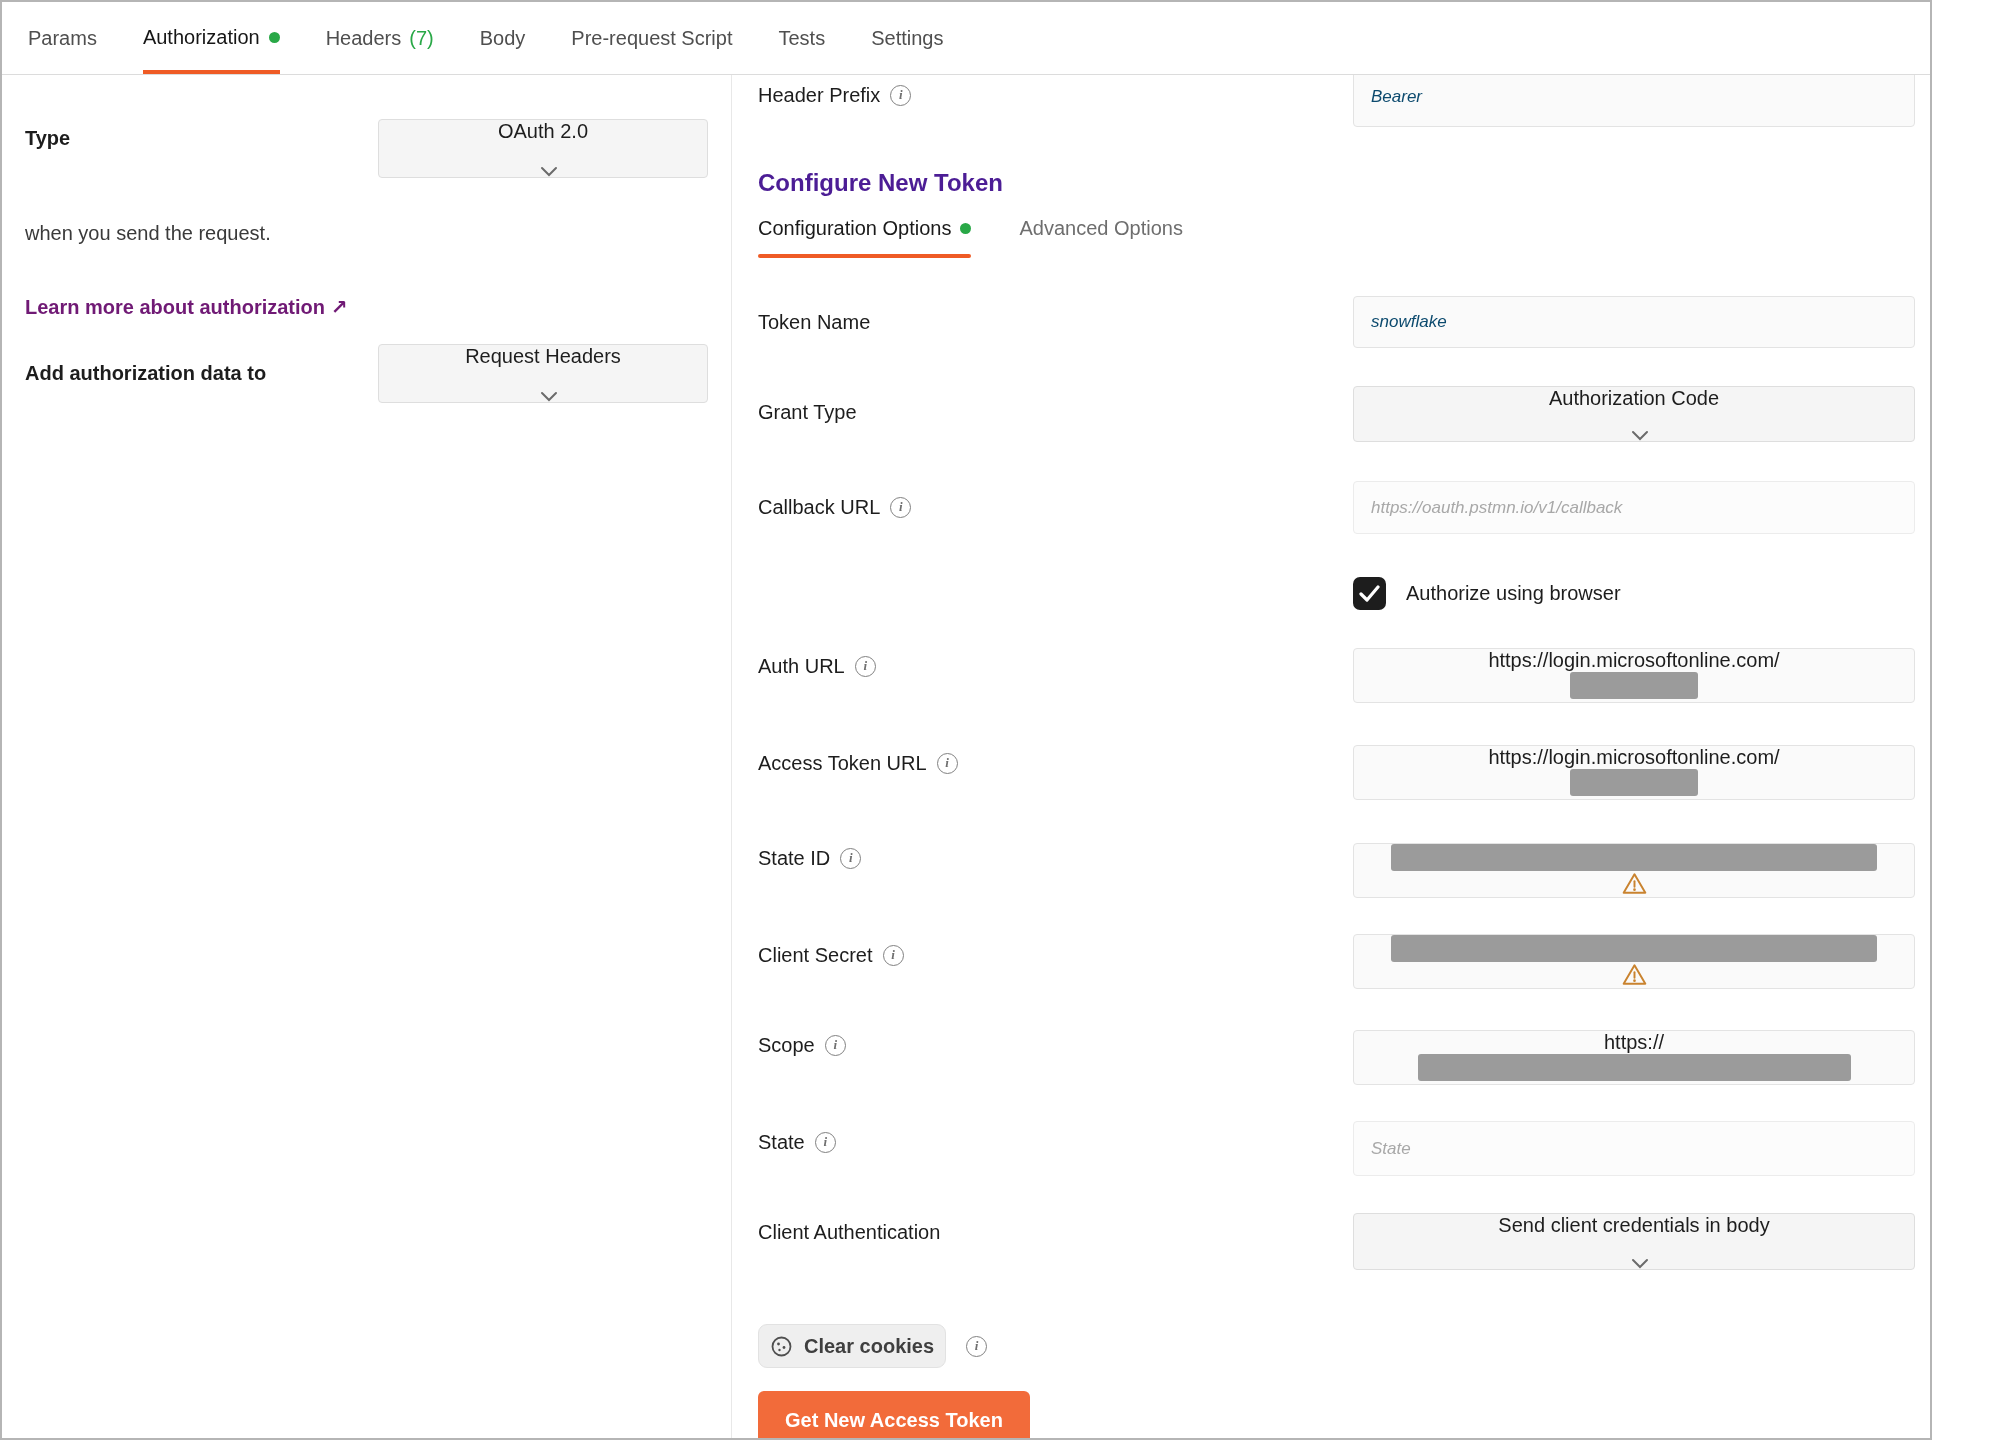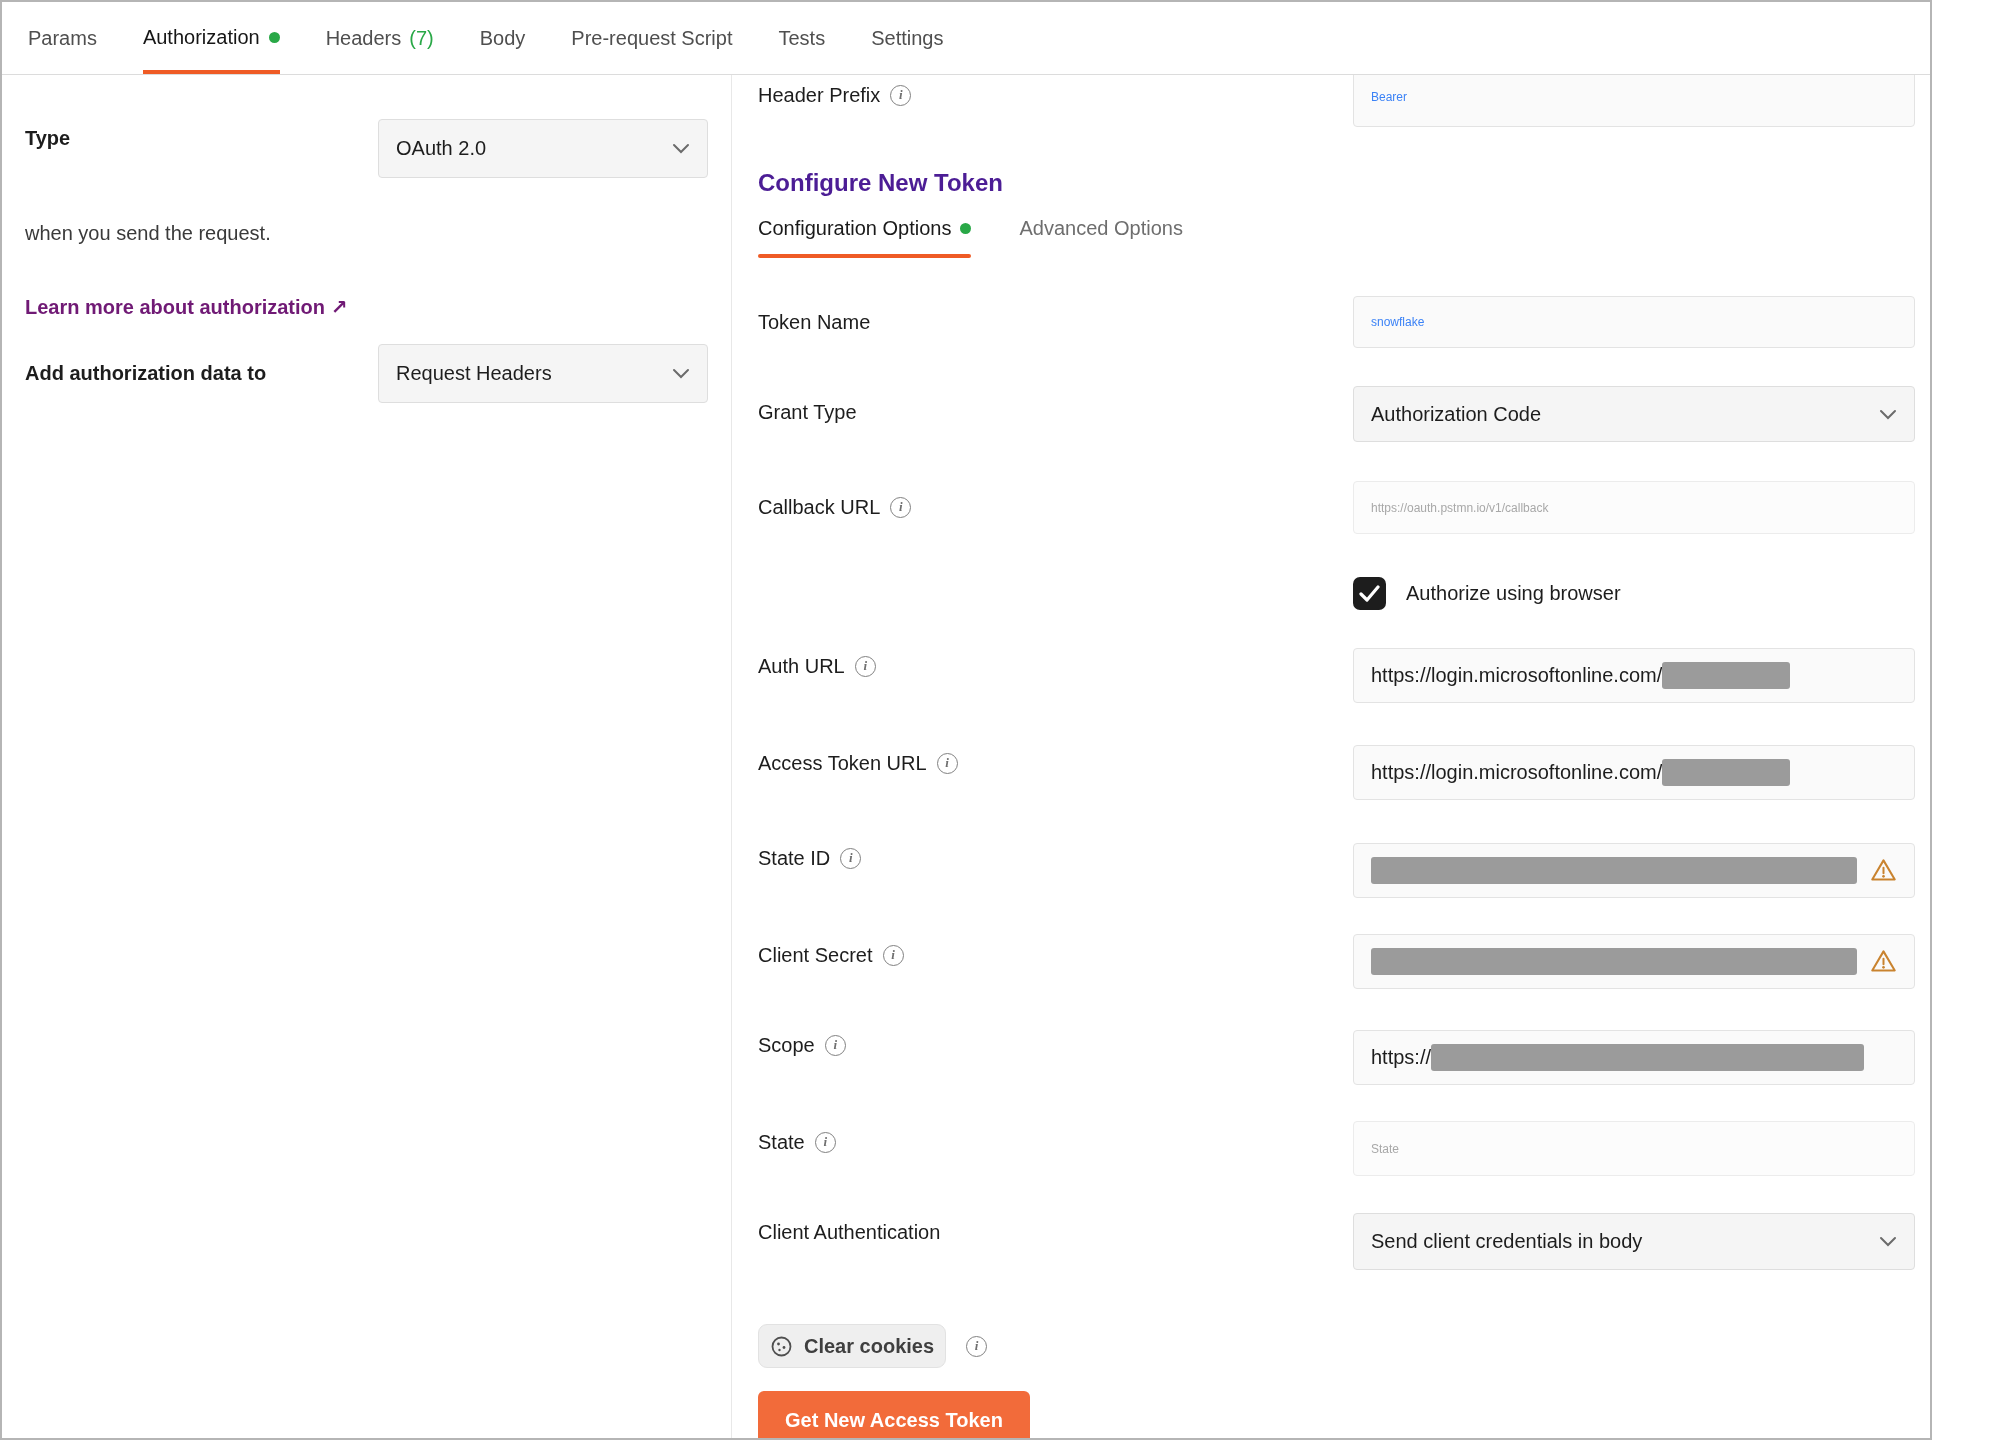--- a/index.html
+++ b/index.html
@@ -27,29 +27,30 @@
 
   .llabel { position:absolute; left:23px; font-size:20px; color:#1d1d1d; line-height:28px; }
   .bold { font-weight:bold; }
   .desc { position:absolute; left:23px; top:139px; font-size:20px; line-height:38px; color:#3a3a3a; }
   .learn { position:absolute; left:23px; top:220px; font-size:20px; color:#701a75; text-decoration:none; cursor:pointer;font-weight:bold; }
   .learn .arrow { margin-left:6px; }
 
   
   .field {
     position:absolute; background:#fafafa; border:1px solid #e3e3e3; border-radius:4px;
-    font-size:20px; color:#1d1d1d; display:flex; align-items:center; padding:0 17px;
+    font-size:20px; color:#1d1d1d; display:flex; align-items:center; padding:0 17px;flex-direction:column;
   }
   .select { justify-content:space-between; background:#f5f5f5; border-color:#dedede; cursor:pointer; }
   .l-select { left:376px; width:330px; }
   .r-col { left:620px; width:562px; }
   .textinput {
     position:absolute; background:#fafafa; border:1px solid #e3e3e3; border-radius:4px;
-    font-size:12px; color:#3b82f6; padding:0 17px; outline:none;
+    font-size:17px; color:#0c4a6e; padding:0 17px; outline:none;
     font-family:"Liberation Sans","DejaVu Sans",sans-serif;
+    font-style:italic;
   }
   .textinput::placeholder { color:#a8a8a8; }
   .disabledish { background:#fcfcfc; border-color:#ececec; }
   .chev { flex:0 0 auto; margin-left:12px; }
 
   .rlabel { position:absolute; left:25px; font-size:20px; color:#1d1d1d; line-height:28px; display:flex; align-items:center; }
   .info {
     display:inline-flex; width:21px; height:21px; border:1.5px solid #818181; border-radius:50%;
     align-items:center; justify-content:center; margin-left:10px; flex:0 0 auto;
     font-size:13px; color:#6f6f6f; cursor:pointer;

